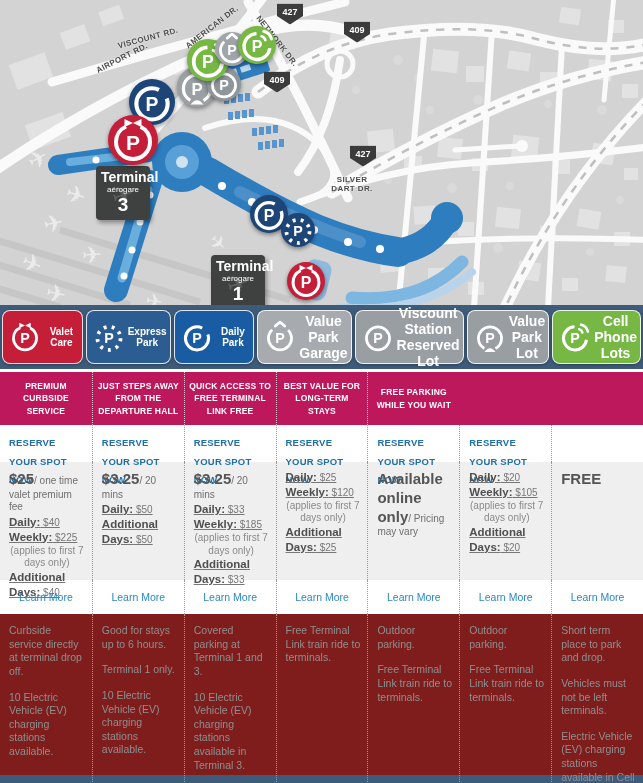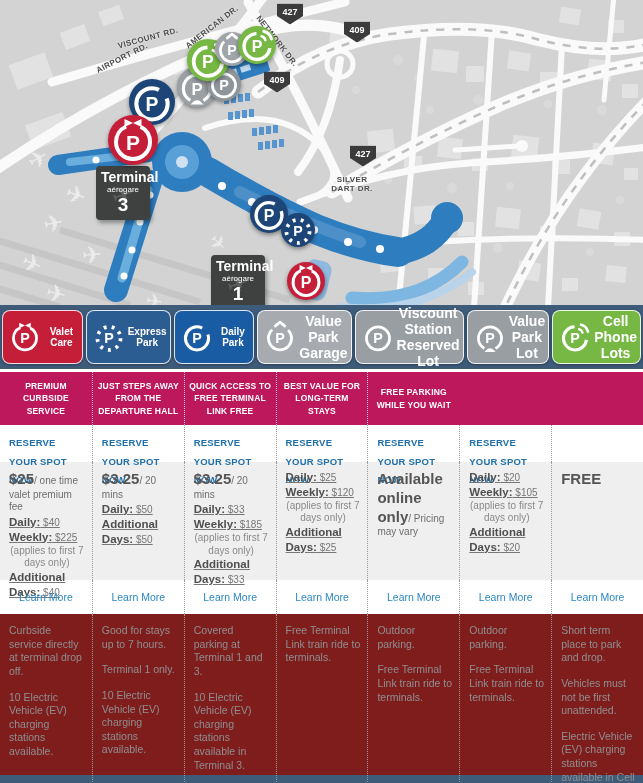--- a/index.html
+++ b/index.html
@@ -494,41 +494,41 @@
         <div>
           <span class="learn-link">Learn More</span>
         </div>
       </div>
     <div class="trow row-desc" id="row-desc">
         <div>
           <p>Curbside service directly at terminal drop off.</p>
           <p>10 Electric Vehicle (EV) charging stations available.</p>
         </div>
         <div>
-          <p>Good for stays up to 7 hours.</p>
+          <p>Good for stays up to 6 hours.</p>
           <p>Terminal 1 only.</p>
           <p>10 Electric Vehicle (EV) charging stations available.</p>
         </div>
         <div>
           <p>Covered parking at Terminal 1 and 3.</p>
           <p>10 Electric Vehicle (EV) charging stations available in Terminal 3.</p>
         </div>
         <div>
           <p>Free Terminal Link train ride to terminals.</p>
         </div>
         <div>
           <p>Outdoor parking.</p>
           <p>Free Terminal Link train ride to terminals.</p>
         </div>
         <div>
           <p>Outdoor parking.</p>
           <p>Free Terminal Link train ride to terminals.</p>
         </div>
         <div>
           <p>Short term place to park and drop.</p>
-          <p>Vehicles must not be first unattended.</p>
+          <p>Vehicles must not be left terminals.</p>
           <p>Electric Vehicle (EV) charging stations available in Cell Phone Lot 2.</p>
         </div>
       </div>
   </div>
 
   <div class="footer-bar"></div>
 </div>
 
 </body></html>

